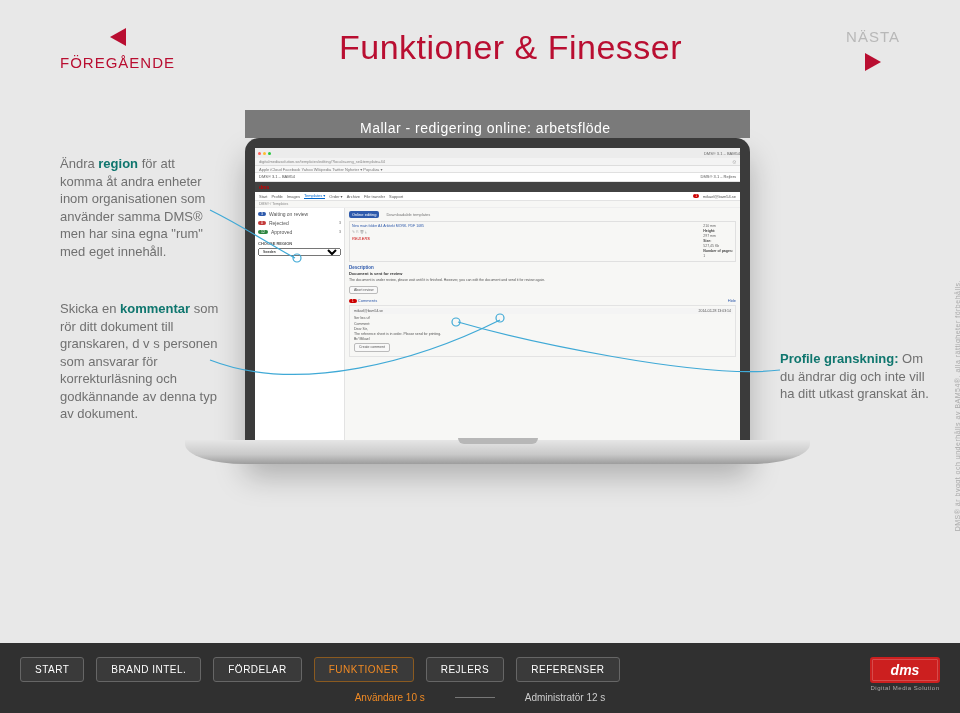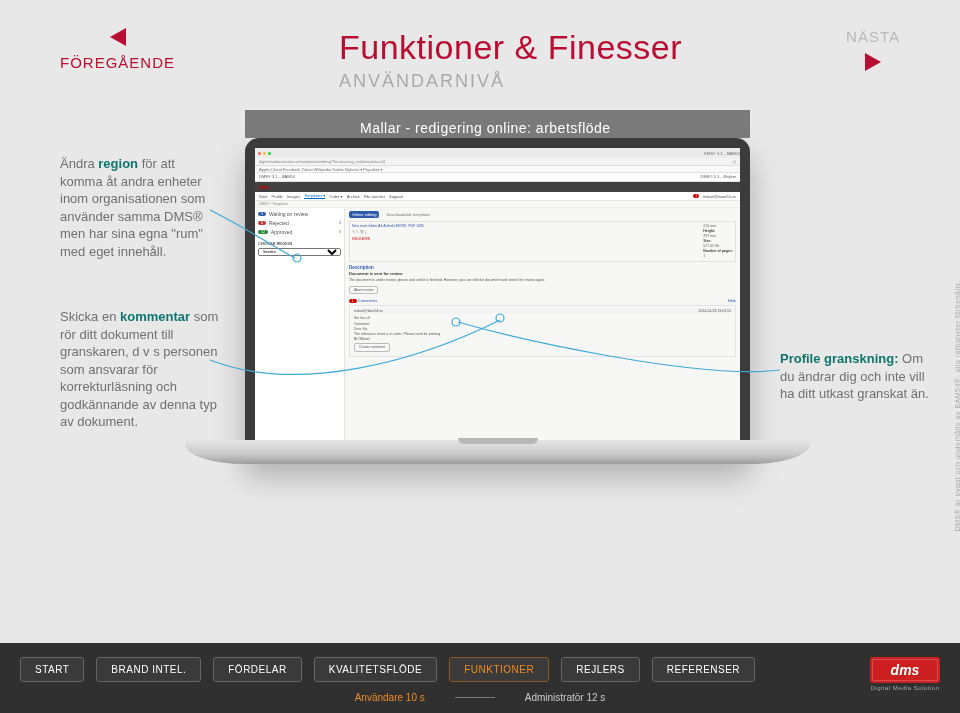--- a/index.html
+++ b/index.html
@@ -54,21 +54,21 @@
   
   .callout {
     position: absolute;
     width: 160px;
     font-size: 13px;
     line-height: 1.35;
     color: #707070;
   }
   .callout b { color: #0f766e; font-weight: 600; }
   .callout.c1 { top: 155px; left: 60px; }
-  .callout.c2 { top: 308px; left: 60px; }
+  .callout.c2 { top: 300px; left: 60px; }
   .callout.c3 { top: 350px; left: 780px; width: 150px; }
 
   .mallar-label {
     position: absolute;
     top: 120px;
     left: 360px;
     color: #fff;
     font-size: 14px;
     letter-spacing: .5px;
     z-index: 20;
@@ -244,21 +244,20 @@
 </head>
 <body>
 
 <div class="topbar">
   <div class="nav-btn">
     <div class="tri-left"></div>
     <span>FÖREGÅENDE</span>
   </div>
   <div class="titleblock">
     <h1>Funktioner &amp; Finesser</h1>
-    <h2>ANVÄNDARNIVÅ</h2>
   </div>
   <div class="nav-btn disabled">
     <span>NÄSTA</span>
     <div class="tri-right" style="border-left-color:#b90e31;"></div>
   </div>
 </div>
 
 <div class="mallar-bg"></div>
 <div class="mallar-label">Mallar - redigering online: arbetsflöde</div>
 
@@ -400,21 +399,20 @@
   <path d="M 780 370 C 700 380, 520 340, 458 322"></path>
   <circle cx="456" cy="322" r="4"></circle>
 </svg>
 
 <div class="side-credit">DMS® är byggt och underhålls av BAM54®, alla rättigheter förbehålls.</div>
 
 <div class="footer">
   <div class="fbtn">START</div>
   <div class="fbtn">BRAND INTEL.</div>
   <div class="fbtn">FÖRDELAR</div>
-  <div class="fbtn">KVALITETSFLÖDE</div>
   <div class="fbtn active">FUNKTIONER</div>
   <div class="fbtn">REJLERS</div>
   <div class="fbtn">REFERENSER</div>
   <div class="spacer"></div>
   <div class="logo">
     <div class="mark">dms</div>
     <div class="sub">Digital Media Solution</div>
   </div>
 </div>
 <div class="subnav">

